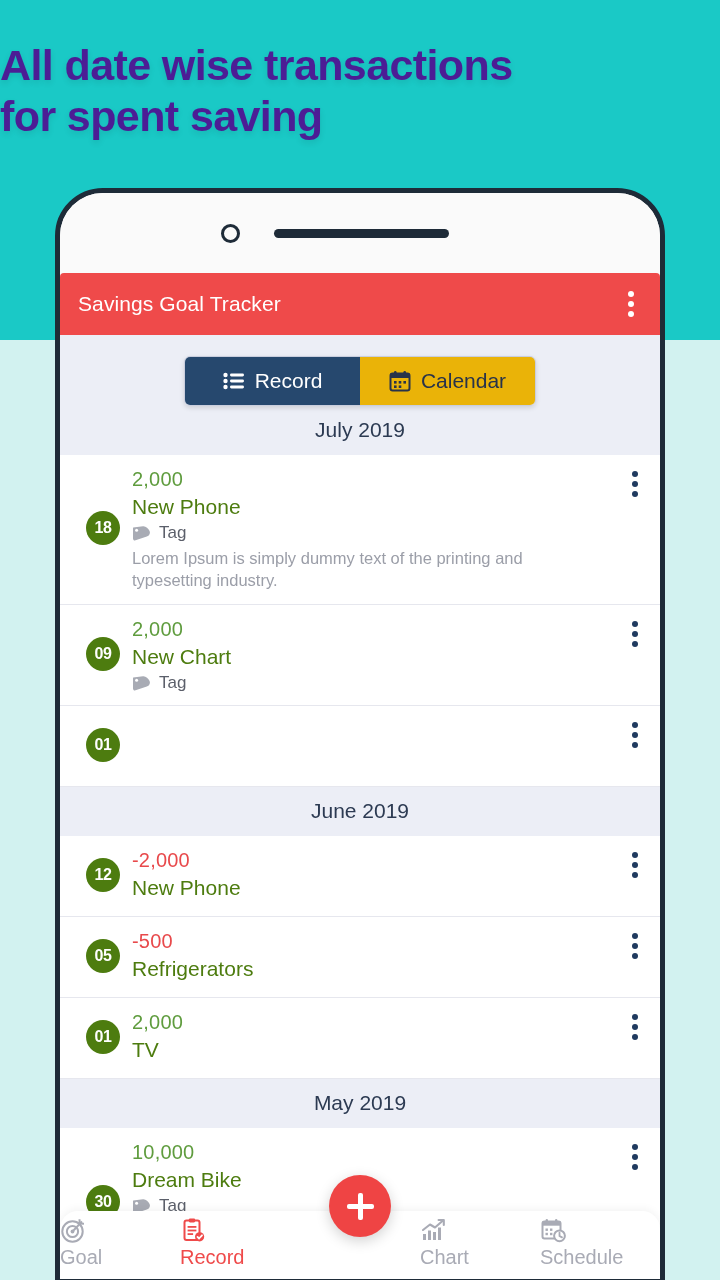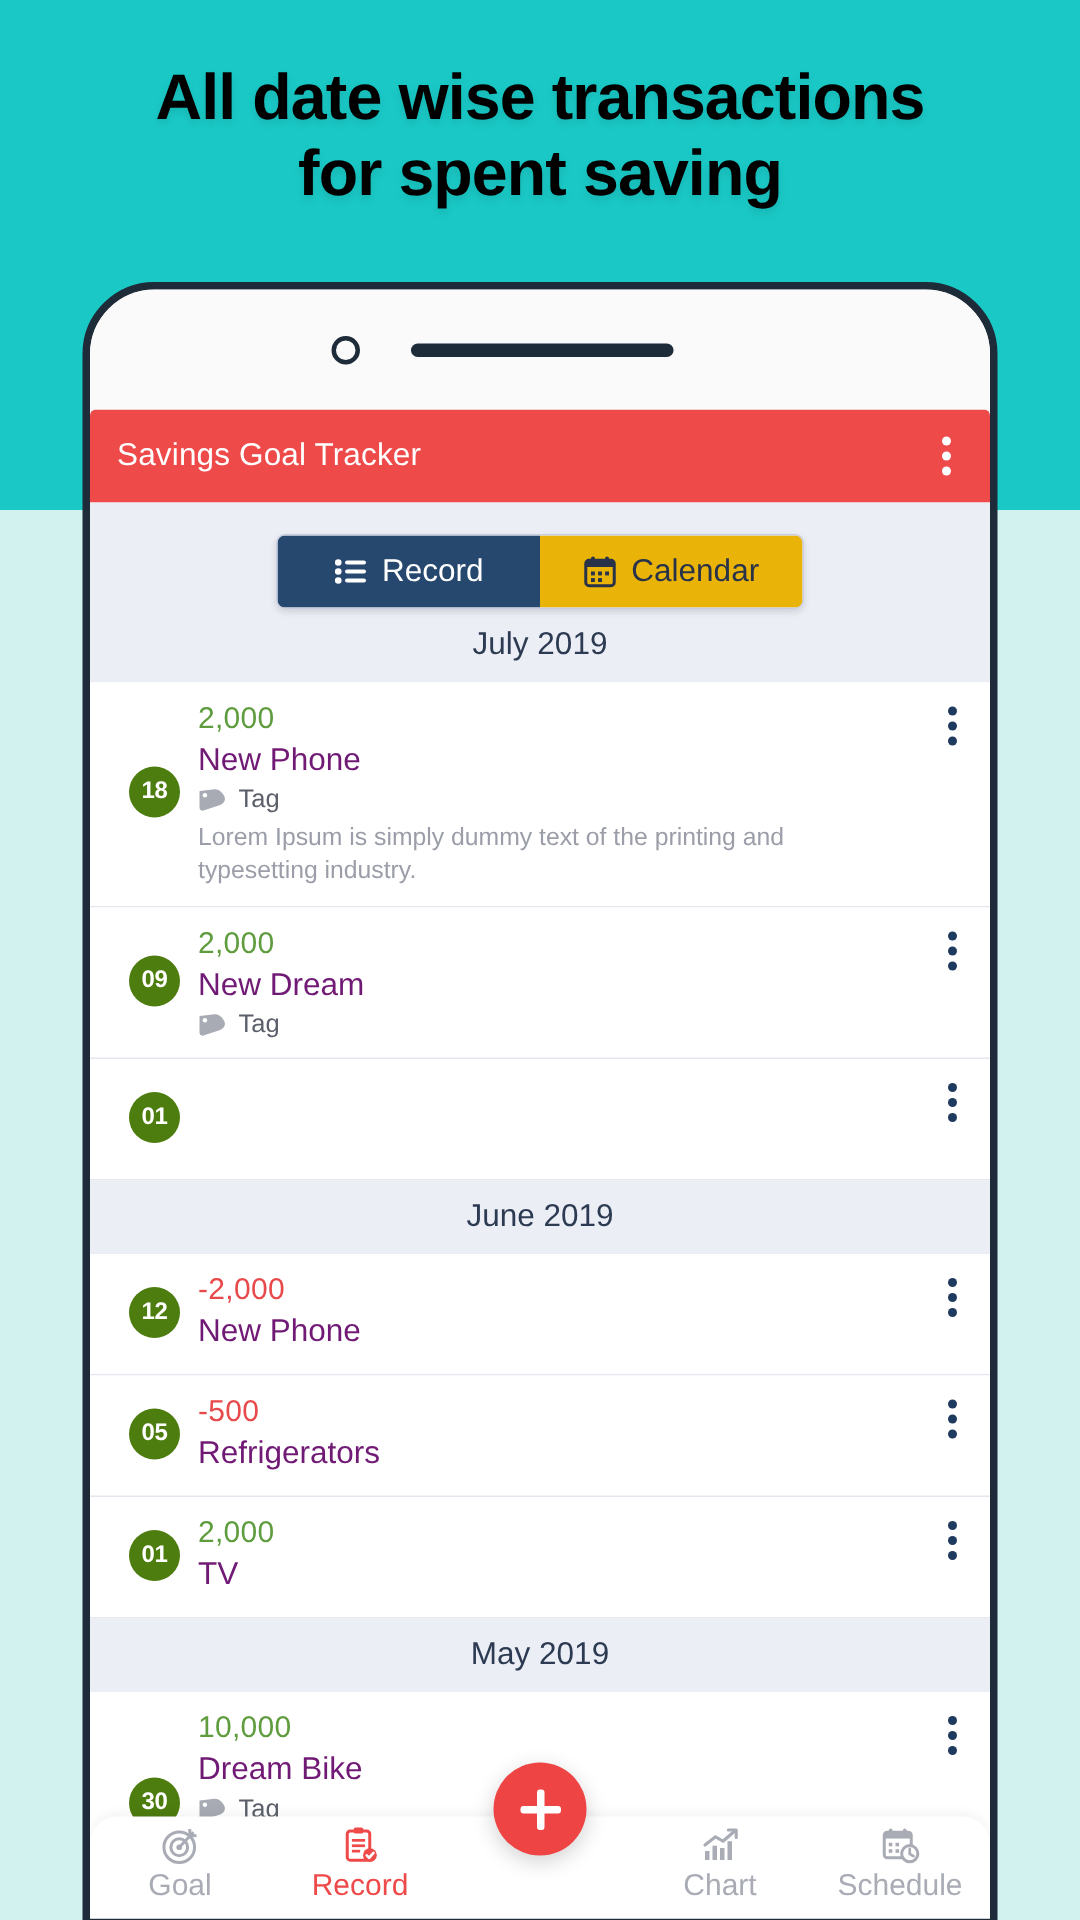--- a/index.html
+++ b/index.html
@@ -27,22 +27,21 @@
     left: 0; top: 340px;
     width: 720px; height: 940px;
     background: #d2f2f0;
   }
 
   
   .headline {
     position: absolute;
     left: 0; top: 40px;
     width: 720px;
-    text-align: center;
-    color: #000000;
+    color: #4c1d95;
     font-size: 43px;
     font-weight: bold;
     line-height: 1.18;
     letter-spacing: -0.6px;
     text-shadow: 0 3px 6px rgba(0,0,0,0.10);
     z-index: 5;
   }
   .headline .l2 { display: block; }
 
   
@@ -193,21 +192,21 @@
   .tx-body { flex: 1 1 auto; min-width: 0; padding-top: 2px; }
   .tx-amount {
     font-size: 20px;
     line-height: 1.25;
     letter-spacing: 0.2px;
   }
   .tx-amount.pos { color: #5f9c3e; }
   .tx-amount.neg { color: #e8494b; }
   .tx-title {
     font-size: 21px;
-    color: #701a75;
+    color: #4d7c0f;
     line-height: 1.3;
     margin-top: 1px;
   }
   .tx-tag {
     display: flex;
     align-items: center;
     gap: 7px;
     margin-top: 3px;
     font-size: 17px;
     color: #5b5f6a;
@@ -257,21 +256,21 @@
     background: #ffffff;
     border-radius: 18px 18px 0 0;
     display: flex;
     align-items: flex-start;
     box-shadow: 0 -2px 8px rgba(0,0,0,0.05);
   }
   .nav-item {
     flex: 1 1 0;
     display: flex;
     flex-direction: column;
-    align-items: center;
+    align-items: flex-start;
     gap: 2px;
     padding-top: 6px;
     cursor: pointer;
   }
   .nav-item.spacer { visibility: hidden; }
   .nav-label {
     font-size: 20px;
     color: #a9abb5;
   }
   .nav-item.active .nav-label { color: #ef4a4a; }
@@ -385,21 +384,21 @@
             <span></span>
             <span></span>
           </div>
         </div>
         <div class="tx-row">
           <div class="daywrap">
             <div class="day-badge">09</div>
           </div>
           <div class="tx-body">
             <div class="tx-amount pos">2,000</div>
-            <div class="tx-title">New Dream</div>
+            <div class="tx-title">New Chart</div>
             <div class="tx-tag">
               <span style="line-height:0"><svg width="20" height="16" viewBox="0 0 20 16">
                   <path d="M1.2 2.4 L11 1.2 C13.6 0.9 16.4 3.2 17.6 6 C18.6 8.4 17.4 10.6 14.8 11.6 L3.6 15.3 C2.2 15.8 1 14.8 1 13.4 L1 4.2 C1 3.2 1 2.5 1.2 2.4 Z" fill="#a8abb4"></path>
                   <circle cx="4.6" cy="5.2" r="1.5" fill="#ffffff"></circle>
                 </svg></span>
               <span>Tag</span>
             </div>
           </div>
           <div class="row-kebab">
             <span></span>

